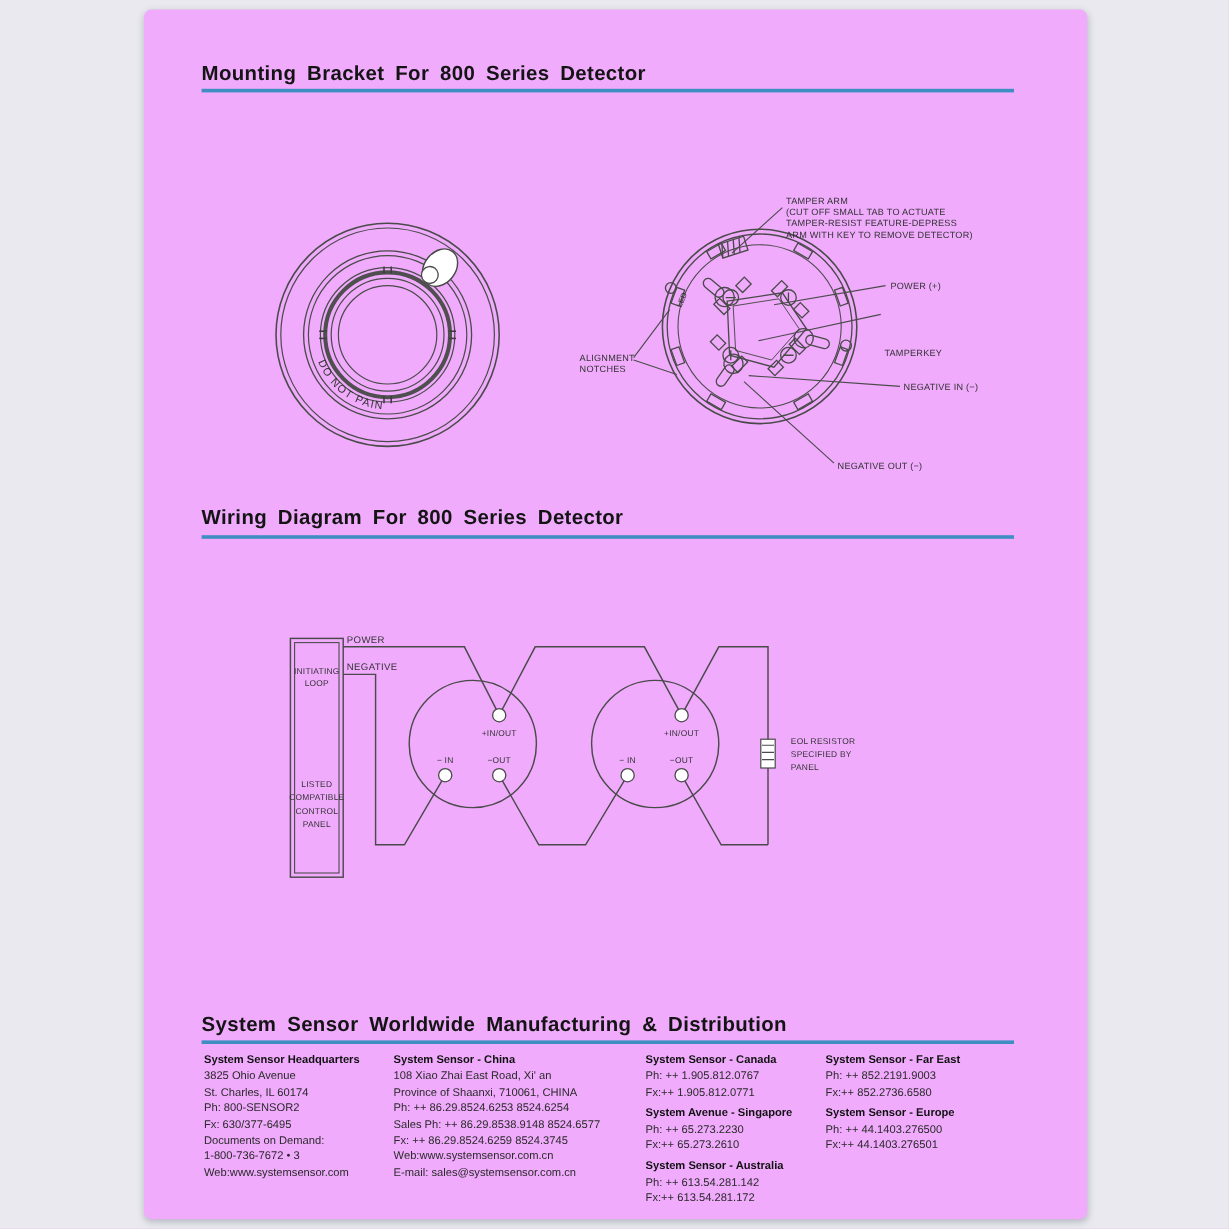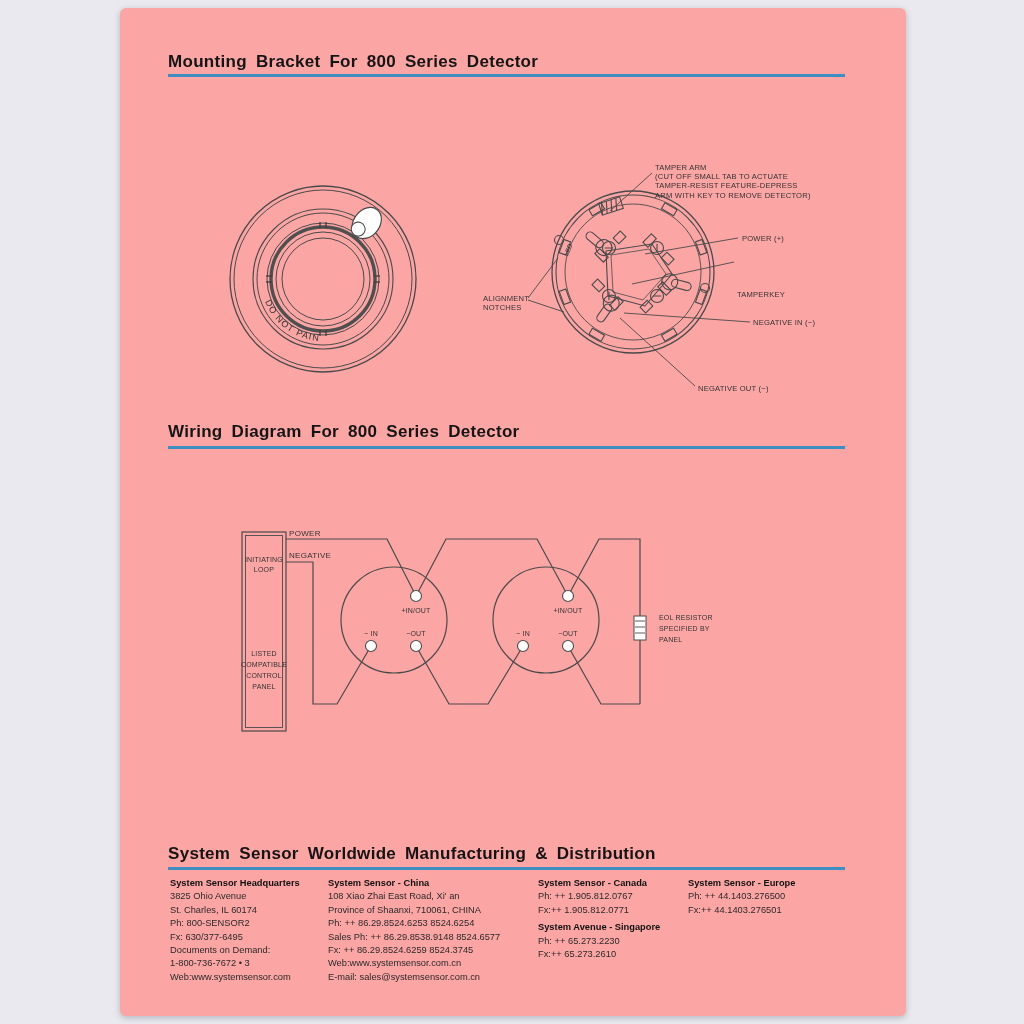--- a/index.html
+++ b/index.html
@@ -6,21 +6,21 @@
   body{
     width:1024px;height:1024px;
     background:#e9e9ef;
     font-family:"Liberation Sans", sans-serif;
     color:#222;
     position:relative;
     overflow:hidden;
   }
   .page{
     position:absolute;left:120px;top:8px;width:786px;height:1008px;
-    background:#fca5a5;border-radius:6px;
+    background:#f0abfc;border-radius:6px;
     box-shadow:0 2px 6px rgba(50,50,70,.28);
   }
   .abs{position:absolute;}
   h1.sec{
     font-size:17px;font-weight:700;letter-spacing:.3px;word-spacing:4px;
     color:#141414;margin:0;white-space:nowrap;
   }
   .rule{
     position:absolute;height:3px;background:#3f8ec2;width:677px;left:48px;
   }
@@ -263,23 +263,33 @@
     <div class="fblock">
       <div class="fhead">System Sensor - Canada</div>
       <div>Ph: ++ 1.905.812.0767</div>
       <div>Fx:++ 1.905.812.0771</div>
     </div>
     <div class="fblock">
       <div class="fhead">System Avenue - Singapore</div>
       <div>Ph: ++ 65.273.2230</div>
       <div>Fx:++ 65.273.2610</div>
     </div>
+    <div class="fblock">
+      <div class="fhead">System Sensor - Australia</div>
+      <div>Ph: ++ 613.54.281.142</div>
+      <div>Fx:++ 613.54.281.172</div>
+    </div>
   </div>
 
   <div class="fcol" style="left:568px;top:869px;width:210px;">
+    <div class="fblock">
+      <div class="fhead">System Sensor - Far East</div>
+      <div>Ph: ++ 852.2191.9003</div>
+      <div>Fx:++ 852.2736.6580</div>
+    </div>
     <div class="fblock">
       <div class="fhead">System Sensor - Europe</div>
       <div>Ph: ++ 44.1403.276500</div>
       <div>Fx:++ 44.1403.276501</div>
     </div>
   </div>
 
 </div>
 
 </body></html>

